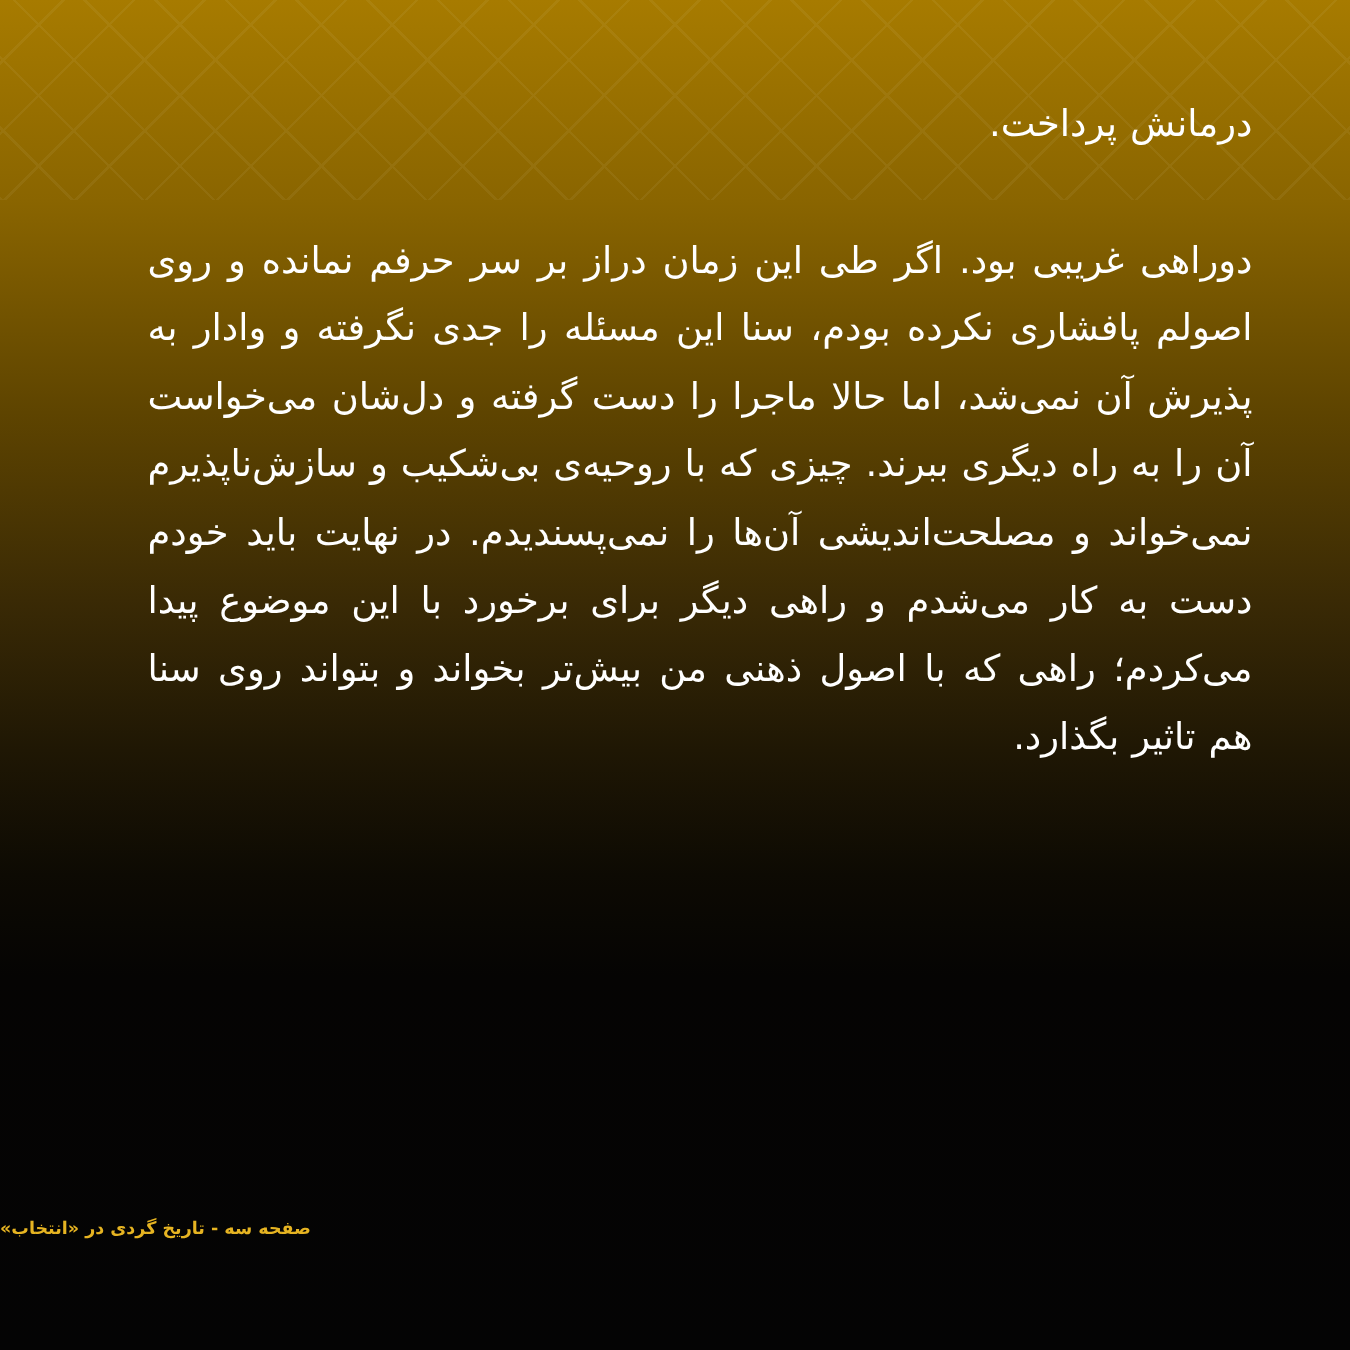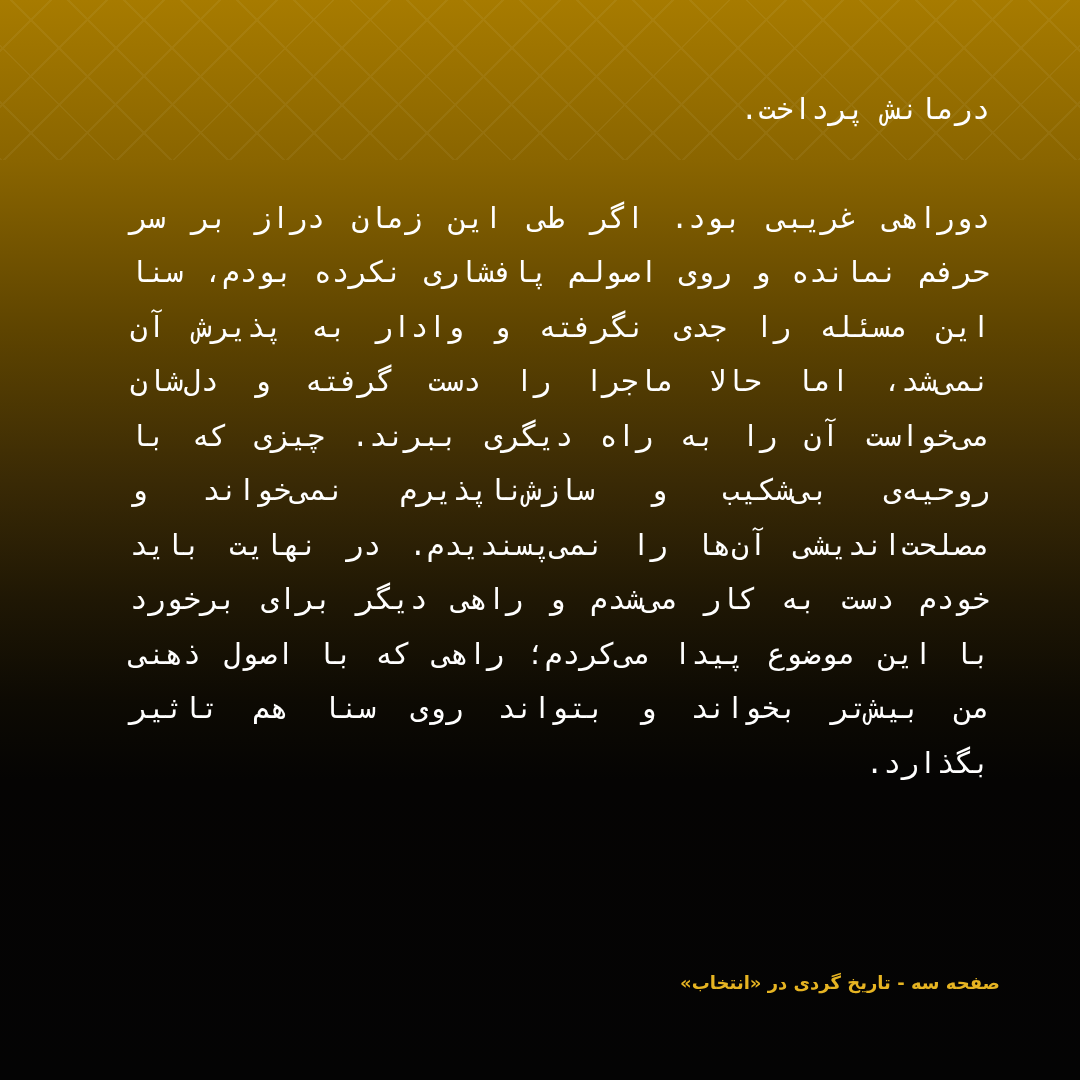--- a/index.html
+++ b/index.html
@@ -39,39 +39,38 @@
       left: 118px;
       width: 884px;
       top: 72px;
       direction: rtl;
     }
     .para {
       font-size: 29.5px;
       line-height: 54.5px;
       text-align: justify;
       text-align-last: right;
-      margin: 12px;
+      margin: 0;
       word-spacing: 1px;
-      font-family: Liberation Mono, monospace;
     }
     .para.first {
       margin-bottom: 54px;
     }
     .para.second {
       margin-bottom: 54px;
     }
     .footer {
       position: absolute;
       left: 0;
       width: 1000px;
       top: 968px;
-      text-align: right;
+      text-align: left;
       direction: rtl;
       color: #e6b422;
-      font-size: 18px;
+      font-size: 14px;
       font-weight: bold;
       line-height: 30px;
     }
   </style>
 </head>
 <body>
 
 <div class="pattern"></div>
 
 <main class="page">

